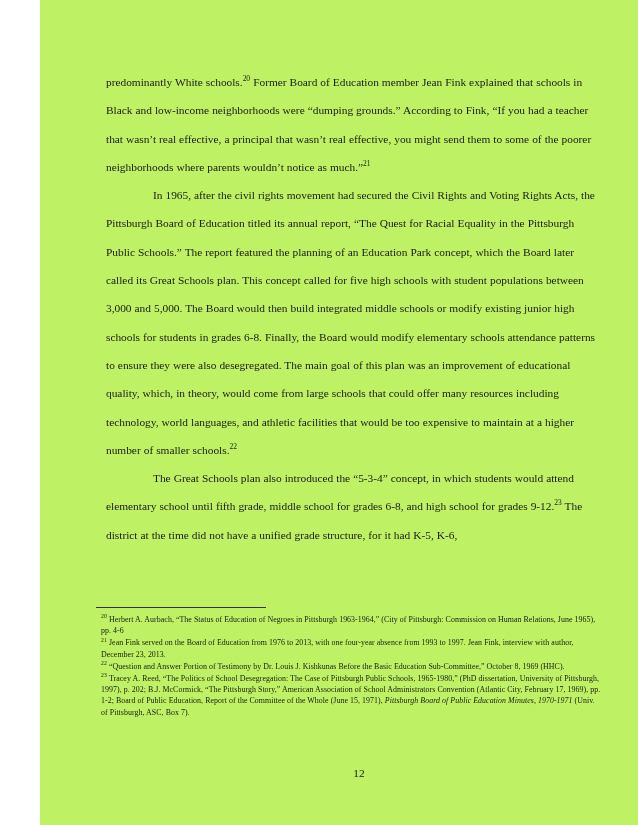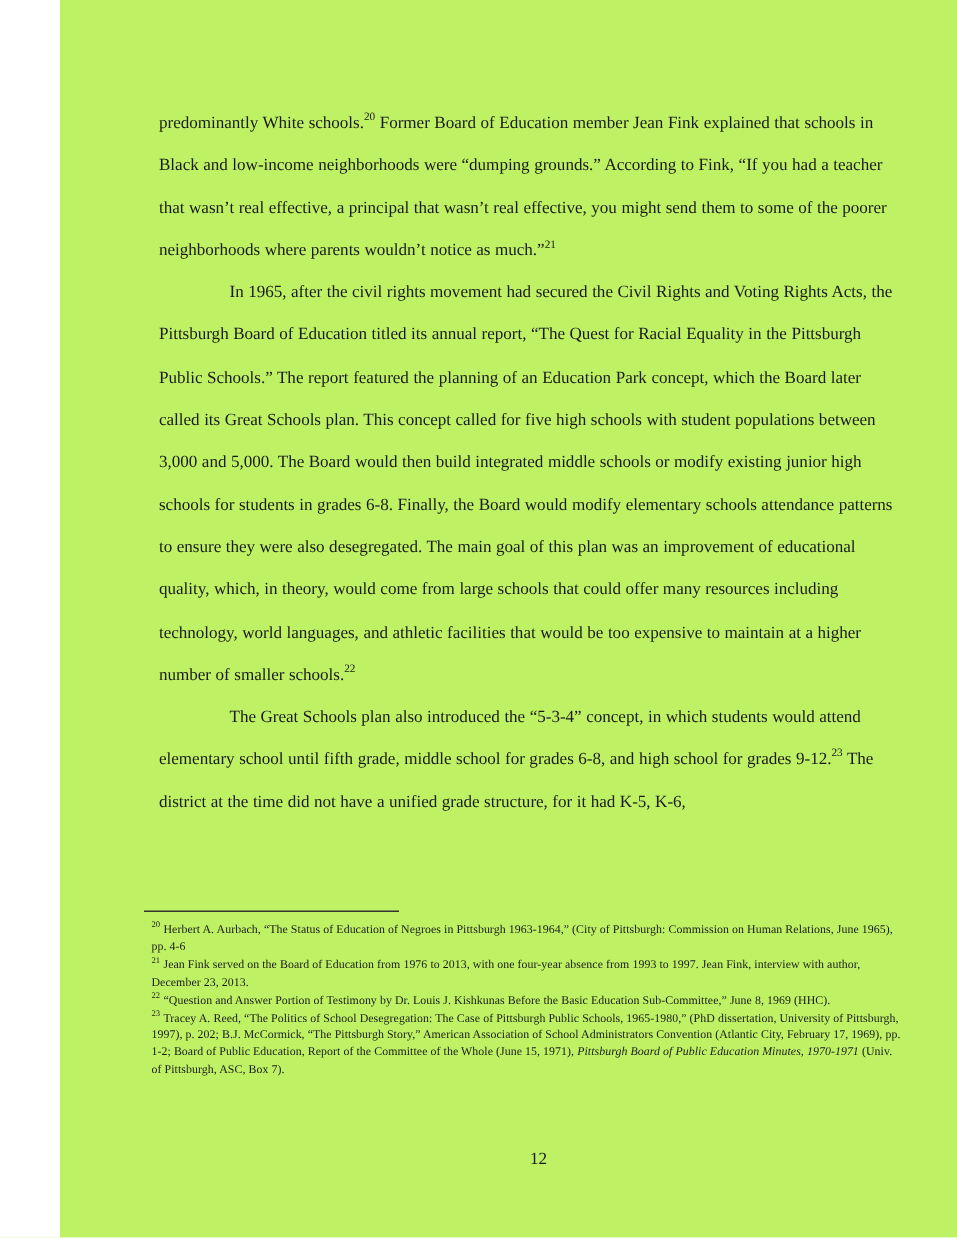--- a/index.html
+++ b/index.html
@@ -96,20 +96,20 @@
         <p class="para indented"><span>The Great Schools plan also introduced the “5-3-4” concept, in which students would attend elementary school until fifth grade, middle school for grades 6-8, and high school for grades 9-12.</span><sup>23</sup><span>  The district at the time did not have a unified grade structure, for it had K-5, K-6,</span></p>
       </div>
   </div>
 
   <div class="fn-rule"></div>
 
   <div class="footnotes">
     <div>
         <p class="footnote"><span class="fn-num">20</span><span>Herbert A. Aurbach, “The Status of Education of Negroes in Pittsburgh 1963-1964,” (City of Pittsburgh: Commission on Human Relations, June 1965), pp. 4-6</span></p>
         <p class="footnote"><span class="fn-num">21</span><span>Jean Fink served on the Board of Education from 1976 to 2013, with one four-year absence from 1993 to 1997. Jean Fink, interview with author, December 23, 2013.</span></p>
-        <p class="footnote"><span class="fn-num">22</span><span>“Question and Answer Portion of Testimony by Dr. Louis J. Kishkunas Before the Basic Education Sub-Committee,” June 8, 1969 (HHC).</span></p>
+        <p class="footnote"><span class="fn-num">22</span><span>“Question and Answer Portion of Testimony by Dr. Louis J. Kishkunas Before the Basic Education Sub-Committee,” October 8, 1969 (HHC).</span></p>
         <p class="footnote"><span class="fn-num">23</span><span>Tracey A. Reed, “The Politics of School Desegregation: The Case of Pittsburgh Public Schools, 1965-1980,” (PhD dissertation, University of Pittsburgh, 1997), p. 202; B.J. McCormick, “The Pittsburgh Story,” American Association of School Administrators Convention (Atlantic City, February 17, 1969), pp. 1-2; Board of Public Education, Report of the Committee of the Whole (June 15, 1971), </span><i>Pittsburgh Board of Public Education Minutes, 1970-1971</i><span> (Univ. of Pittsburgh, ASC, Box 7).</span></p>
       </div>
   </div>
 
   <div class="page-number">12</div>
 
 </div>
 
 </body></html>

